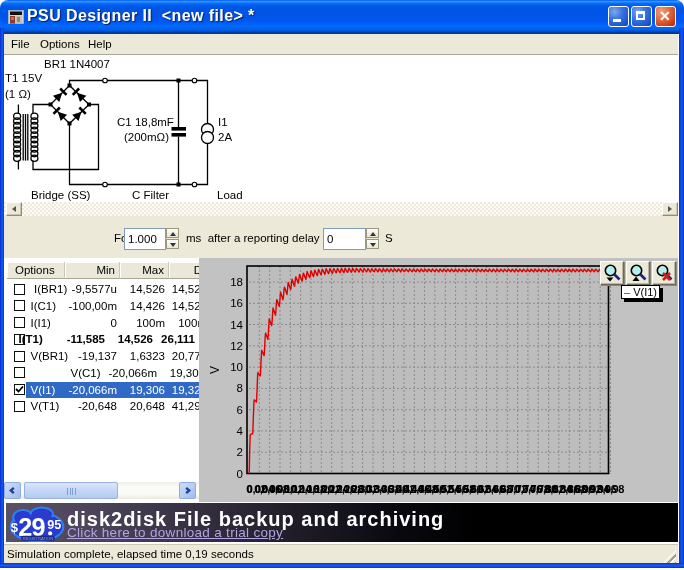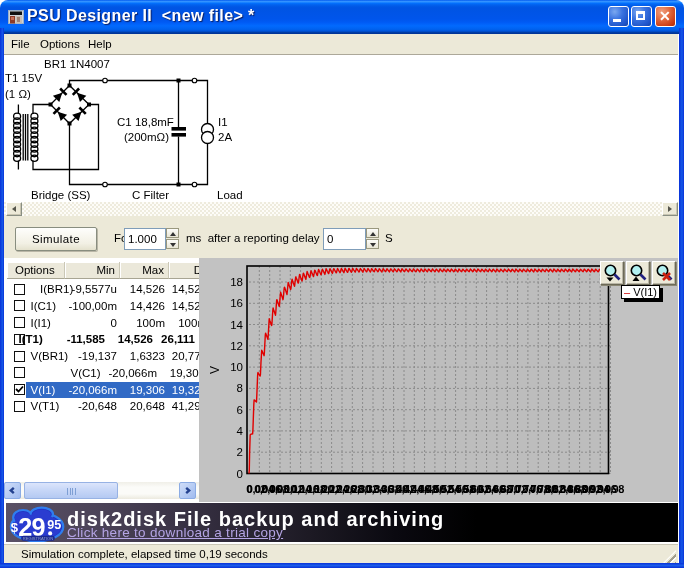--- a/index.html
+++ b/index.html
@@ -39,21 +39,21 @@
 .c4{position:absolute;width:53px;text-align:right;left:128px}
 
 #hscroll2{left:4px;top:482px;width:195px;height:17px;background:linear-gradient(180deg,#f0efe8,#fbfbf8 30%,#fbfbf8 70%,#eceadf)}
 .xbtn{position:absolute;top:0;width:17px;height:17px;border-radius:2px;border:1px solid #8cace4;background:linear-gradient(135deg,#cfdcf8,#b8cdf4 50%,#a0baef);color:#21429b;font-weight:bold;text-align:center;line-height:15px;font-size:11px}
 #thumb{position:absolute;left:20px;top:0;width:94px;height:17px;border-radius:2px;border:1px solid #97b2e4;background:linear-gradient(180deg,#dce5fb,#c6d6f7 50%,#b4c9f2)}
 
 #banner{left:6px;top:503px;width:672px;height:39px;background:linear-gradient(90deg,#5a5166 0%,#4a4257 15%,#332d3e 30%,#1d1a24 45%,#0a0910 58%,#000 70%);overflow:hidden}
 #bant1{left:61px;top:5px;color:#fff;font-weight:bold;font-size:20px;letter-spacing:1px}
 #bant2{left:61px;top:22px;color:#b4a4e4;font-size:13.5px;letter-spacing:.3px;text-decoration:underline}
 
-#status{left:4px;top:544px;width:674px;height:19px;background:#ece9d8;border-top:1px solid #cac7b6;font-size:11.5px;line-height:18px;padding-left:17px}
+#status{left:4px;top:544px;width:674px;height:19px;background:#ece9d8;border-top:1px solid #cac7b6;font-size:11.5px;line-height:18px;padding-left:3px}
 svg text{font-family:"Liberation Sans",sans-serif}
 </style></head><body>
 <div class="abs" id="titlebar"></div>
 <div class="abs" id="bl"></div>
 <div class="abs" id="br"></div>
 <div class="abs" id="bb"></div>
 <div class="abs" id="title">PSU Designer II&nbsp;&nbsp;&lt;new file&gt; *</div>
 <svg width="16" height="15" viewBox="0 0 16 15" style="position:absolute;left:8px;top:10px">
     <rect x="0.5" y="0.5" width="15" height="13" fill="#cfd4d8" stroke="#9ab0c8"></rect>
     <rect x="2" y="1.5" width="12" height="3.5" fill="#101010"></rect>
@@ -156,21 +156,20 @@
     </svg></div>
 <div class="abs" id="hscroll1">
  <div class="abs cbtn" style="left:2px">
       <div class="tri" style="left:5px;top:3px;border-top:3.5px solid transparent;border-bottom:3.5px solid transparent;border-right:4.5px solid #55554c"></div>
     </div>
  <div class="abs cbtn" style="left:658px">
       <div class="tri" style="left:5px;top:3px;border-top:3.5px solid transparent;border-bottom:3.5px solid transparent;border-left:4.5px solid #55554c"></div>
     </div>
 </div>
 <div class="abs" id="simbar">
- <div class="abs" id="simbtn">Simulate</div>
  <div class="abs" style="left:110px;top:16px">For</div>
  <div class="abs field" style="left:120px;top:12px;width:42px;height:22px;line-height:20px">1.000</div>
  <div class="abs" style="left:162px;top:12px;width:13px;height:22px">
    <div class="spinb" style="top:0">
         <div class="tri" style="left:3px;top:3px;border-left:3px solid transparent;border-right:3px solid transparent;border-bottom:4px solid #333"></div>
       </div>
    <div class="spinb" style="top:11px">
         <div class="tri" style="left:3px;top:3px;border-left:3px solid transparent;border-right:3px solid transparent;border-top:4px solid #333"></div>
       </div>
  </div>
@@ -187,21 +186,21 @@
  <div class="abs" style="left:381px;top:16px">S</div>
 </div>
 <div class="abs" id="table">
     <div class="hcell" style="left:3px;width:58px;padding-left:8px">Options</div>
     <div class="hcell" style="left:61px;width:55px;text-align:right;padding-right:4px">Min</div>
     <div class="hcell" style="left:116px;width:49px;text-align:right;padding-right:4px">Max</div>
     <div class="hcell" style="left:165px;width:38px;text-align:right;padding-right:4px">D</div>
     <div class="row" style="top:23.00px">
       <div class="cb"></div>
       <div class="abs" style="left:15px;top:0;width:181px;height:16.75px;">
-        <span class="c1" style="left:14px">I(BR1)</span>
+        <span class="c1" style="left:8px">I(BR1)</span>
         <span class="c2">-9,5577u</span>
         <span class="c3">14,526</span>
         <span class="c4">14,526</span>
       </div>
     </div>
     <div class="row" style="top:39.75px">
       <div class="cb"></div>
       <div class="abs" style="left:15px;top:0;width:181px;height:16.75px;">
         <span class="c1" style="left:4.5px">I(C1)</span>
         <span class="c2">-100,00m</span>

